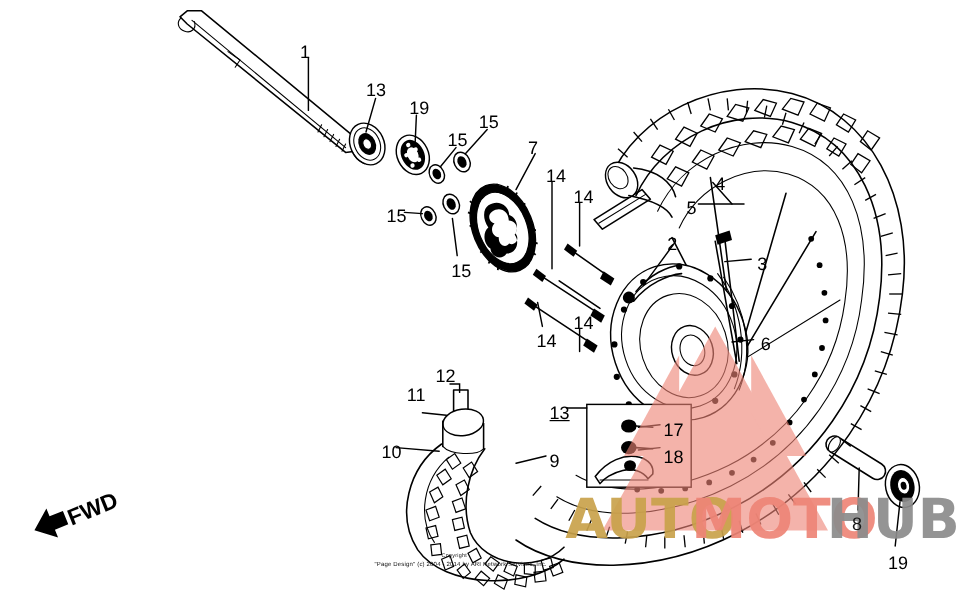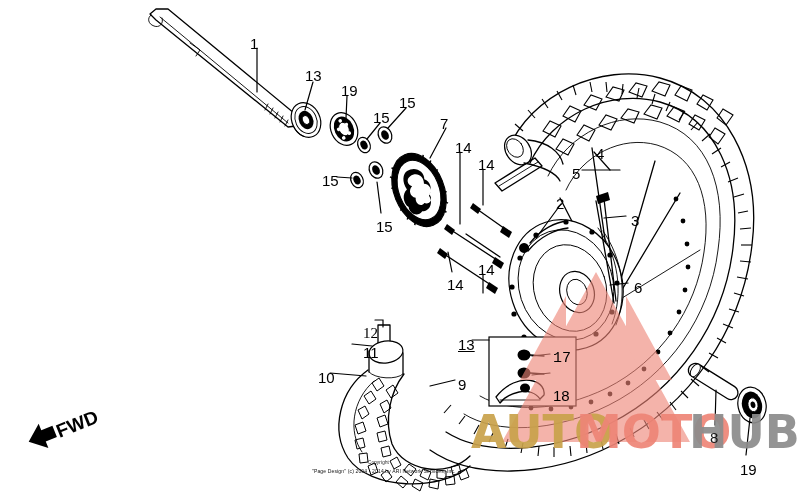--- a/index.html
+++ b/index.html
@@ -504,27 +504,27 @@
     <span class="callout" style="left:440px; top:116px;">7</span>
     <span class="callout" style="left:455px; top:140px;">14</span>
     <span class="callout" style="left:478px; top:157px;">14</span>
     <span class="callout" style="left:447px; top:277px;">14</span>
     <span class="callout" style="left:478px; top:262px;">14</span>
     <span class="callout" style="left:596px; top:146px;">4</span>
     <span class="callout" style="left:572px; top:166px;">5</span>
     <span class="callout" style="left:556px; top:196px;">2</span>
     <span class="callout" style="left:631px; top:213px;">3</span>
     <span class="callout" style="left:634px; top:280px;">6</span>
-    <span class="callout" style="left:363px; top:326px;font-family:Liberation Serif, serif;">12</span>
-    <span class="callout" style="left:339px; top:345px;margin-left:24px;">11</span>
+    <span class="callout" style="left:363px; top:306px;">12</span>
+    <span class="callout" style="left:339px; top:322px;">11</span>
     <span class="callout" style="left:318px; top:370px;">10</span>
     <span class="callout" style="left:458px; top:377px;">9</span>
     <span class="callout" style="left:458px; top:337px;text-decoration:underline;">13</span>
-    <span class="callout" style="left:553px; top:351px;font-family:Liberation Mono, monospace;">17</span>
-    <span class="callout" style="left:553px; top:388px;">18</span>
+    <span class="callout" style="left:553px; top:351px;">17</span>
+    <span class="callout" style="left:553px; top:374px;">18</span>
     <span class="callout" style="left:710px; top:430px; color:#1a1a1a;">8</span>
     <span class="callout" style="left:740px; top:462px;">19</span>
   </div>
 
   <div class="copyright" id="copyright-line1">Copyright</div>
   <div class="copyright" id="copyright-line2">"Page Design" (c) 2004 - 2014 by ARI Network Services, Inc.</div>
 
 </div>
 
 </body></html>

